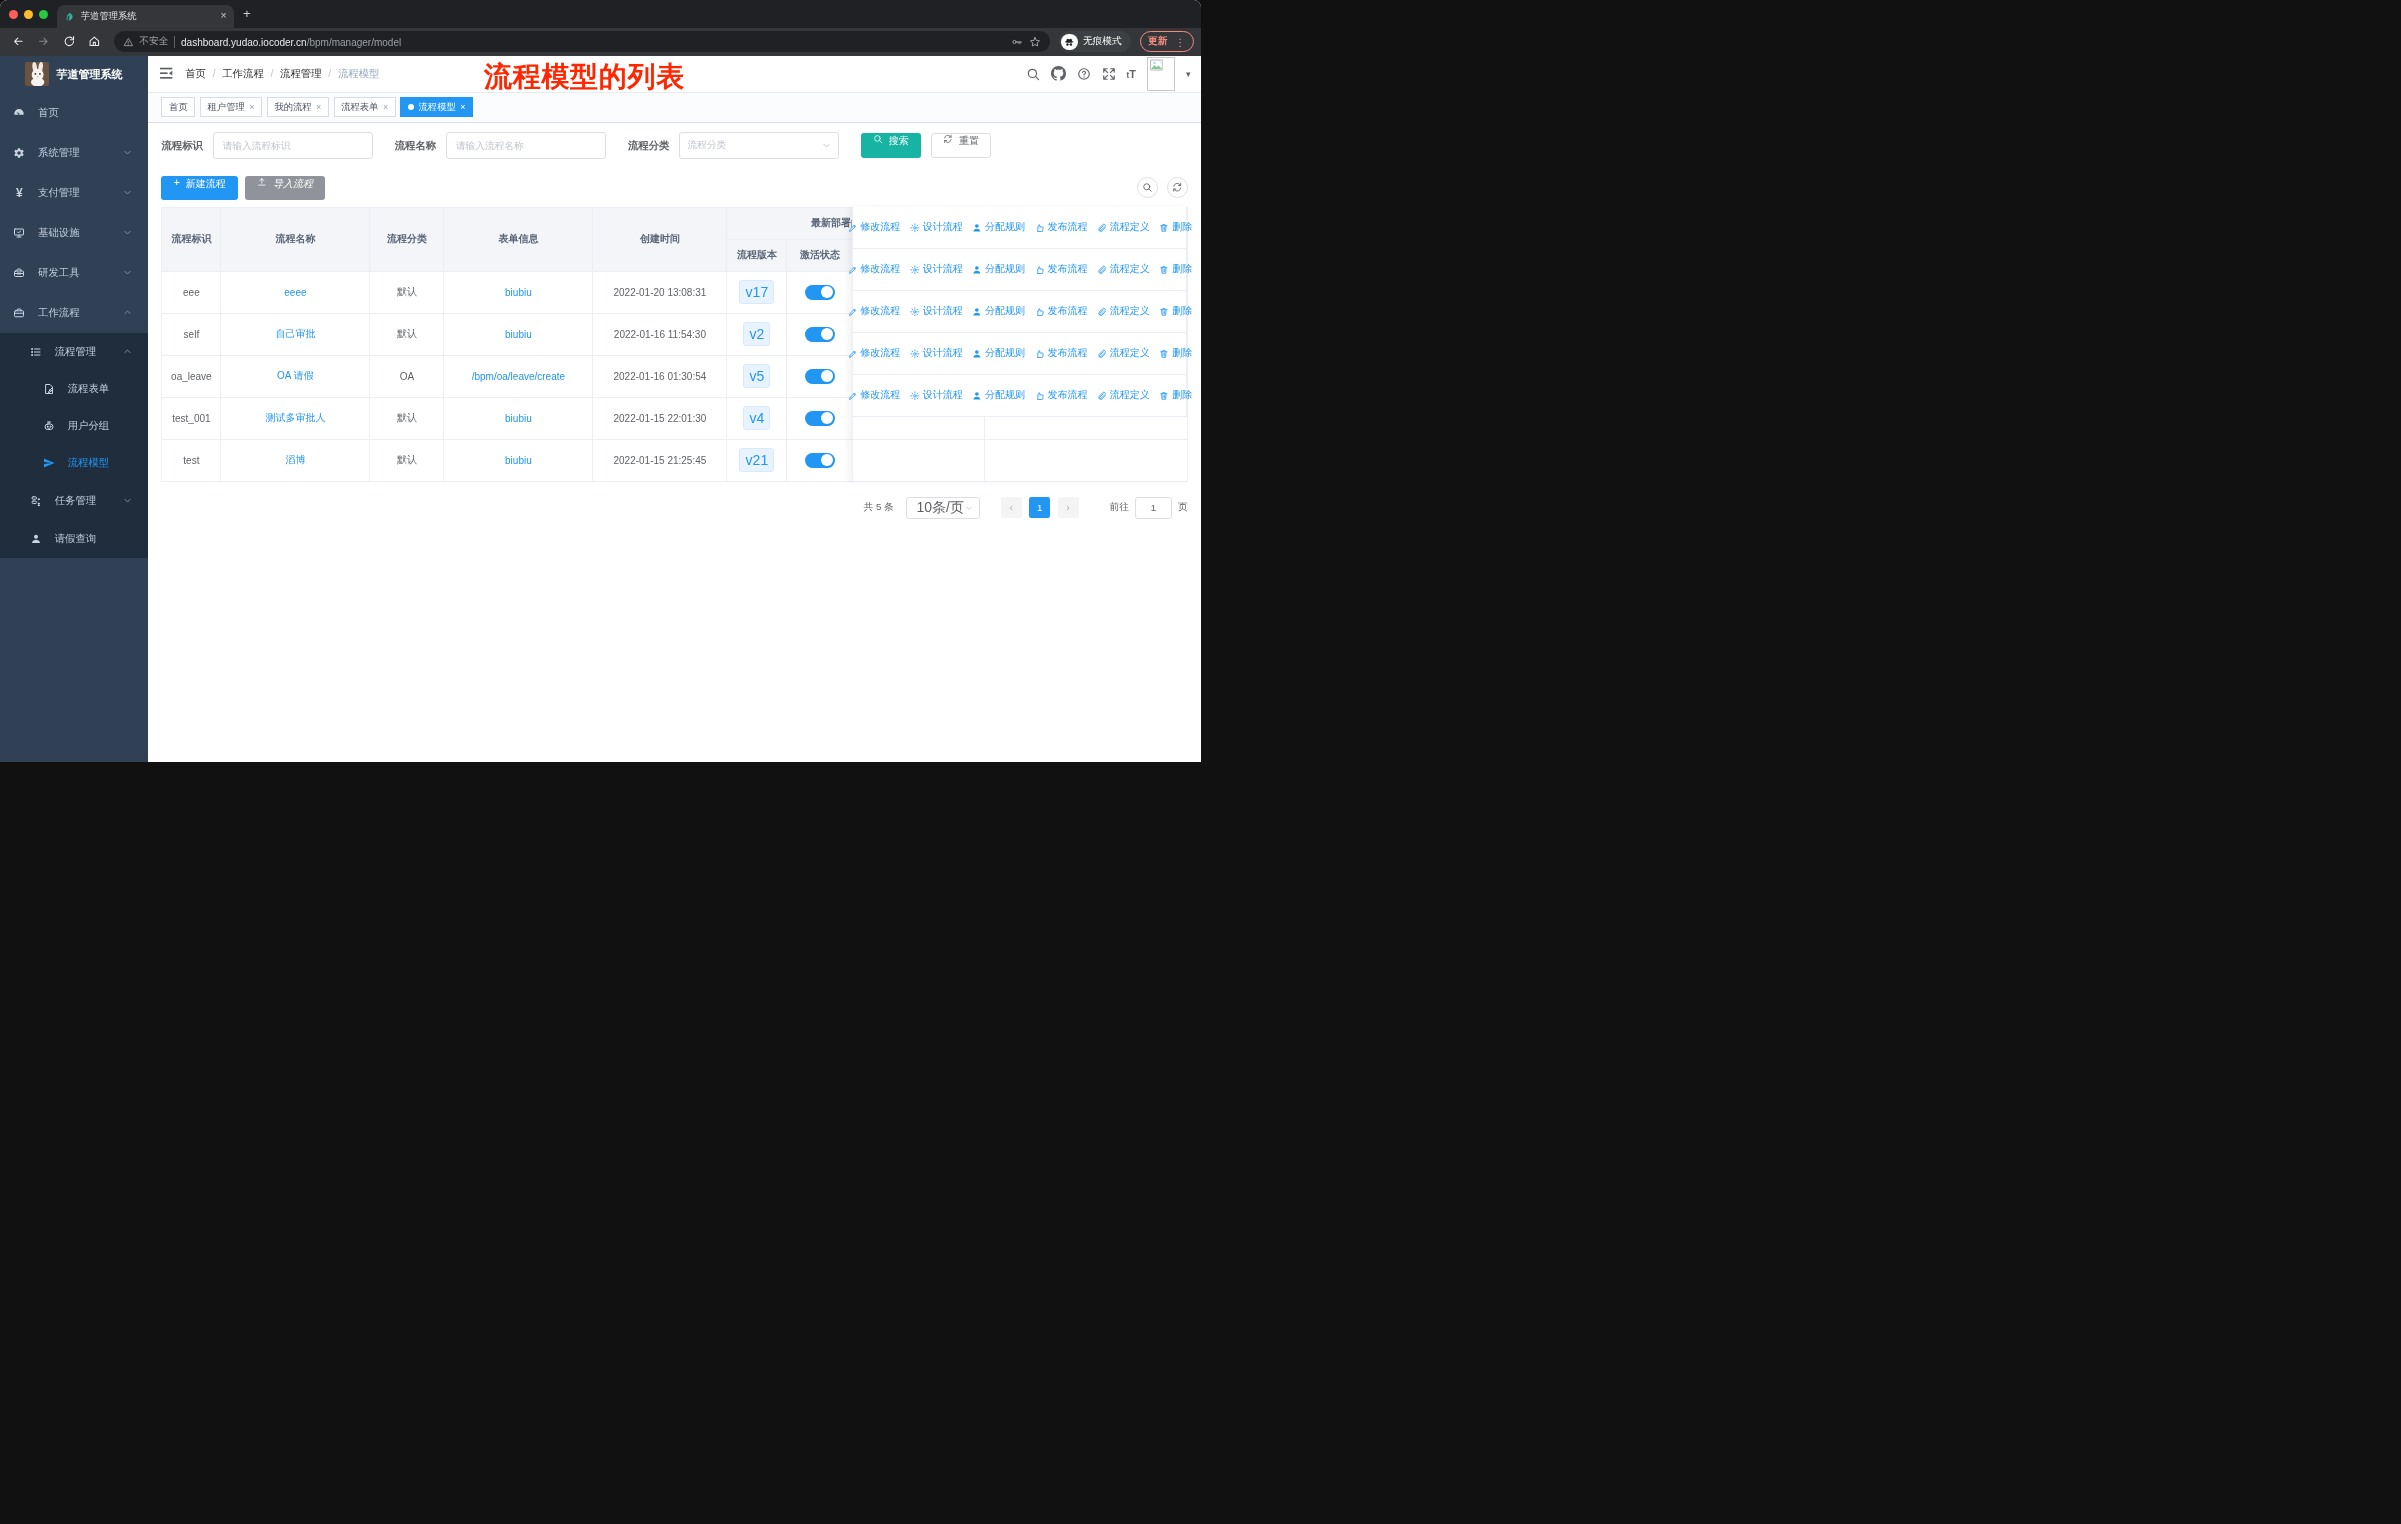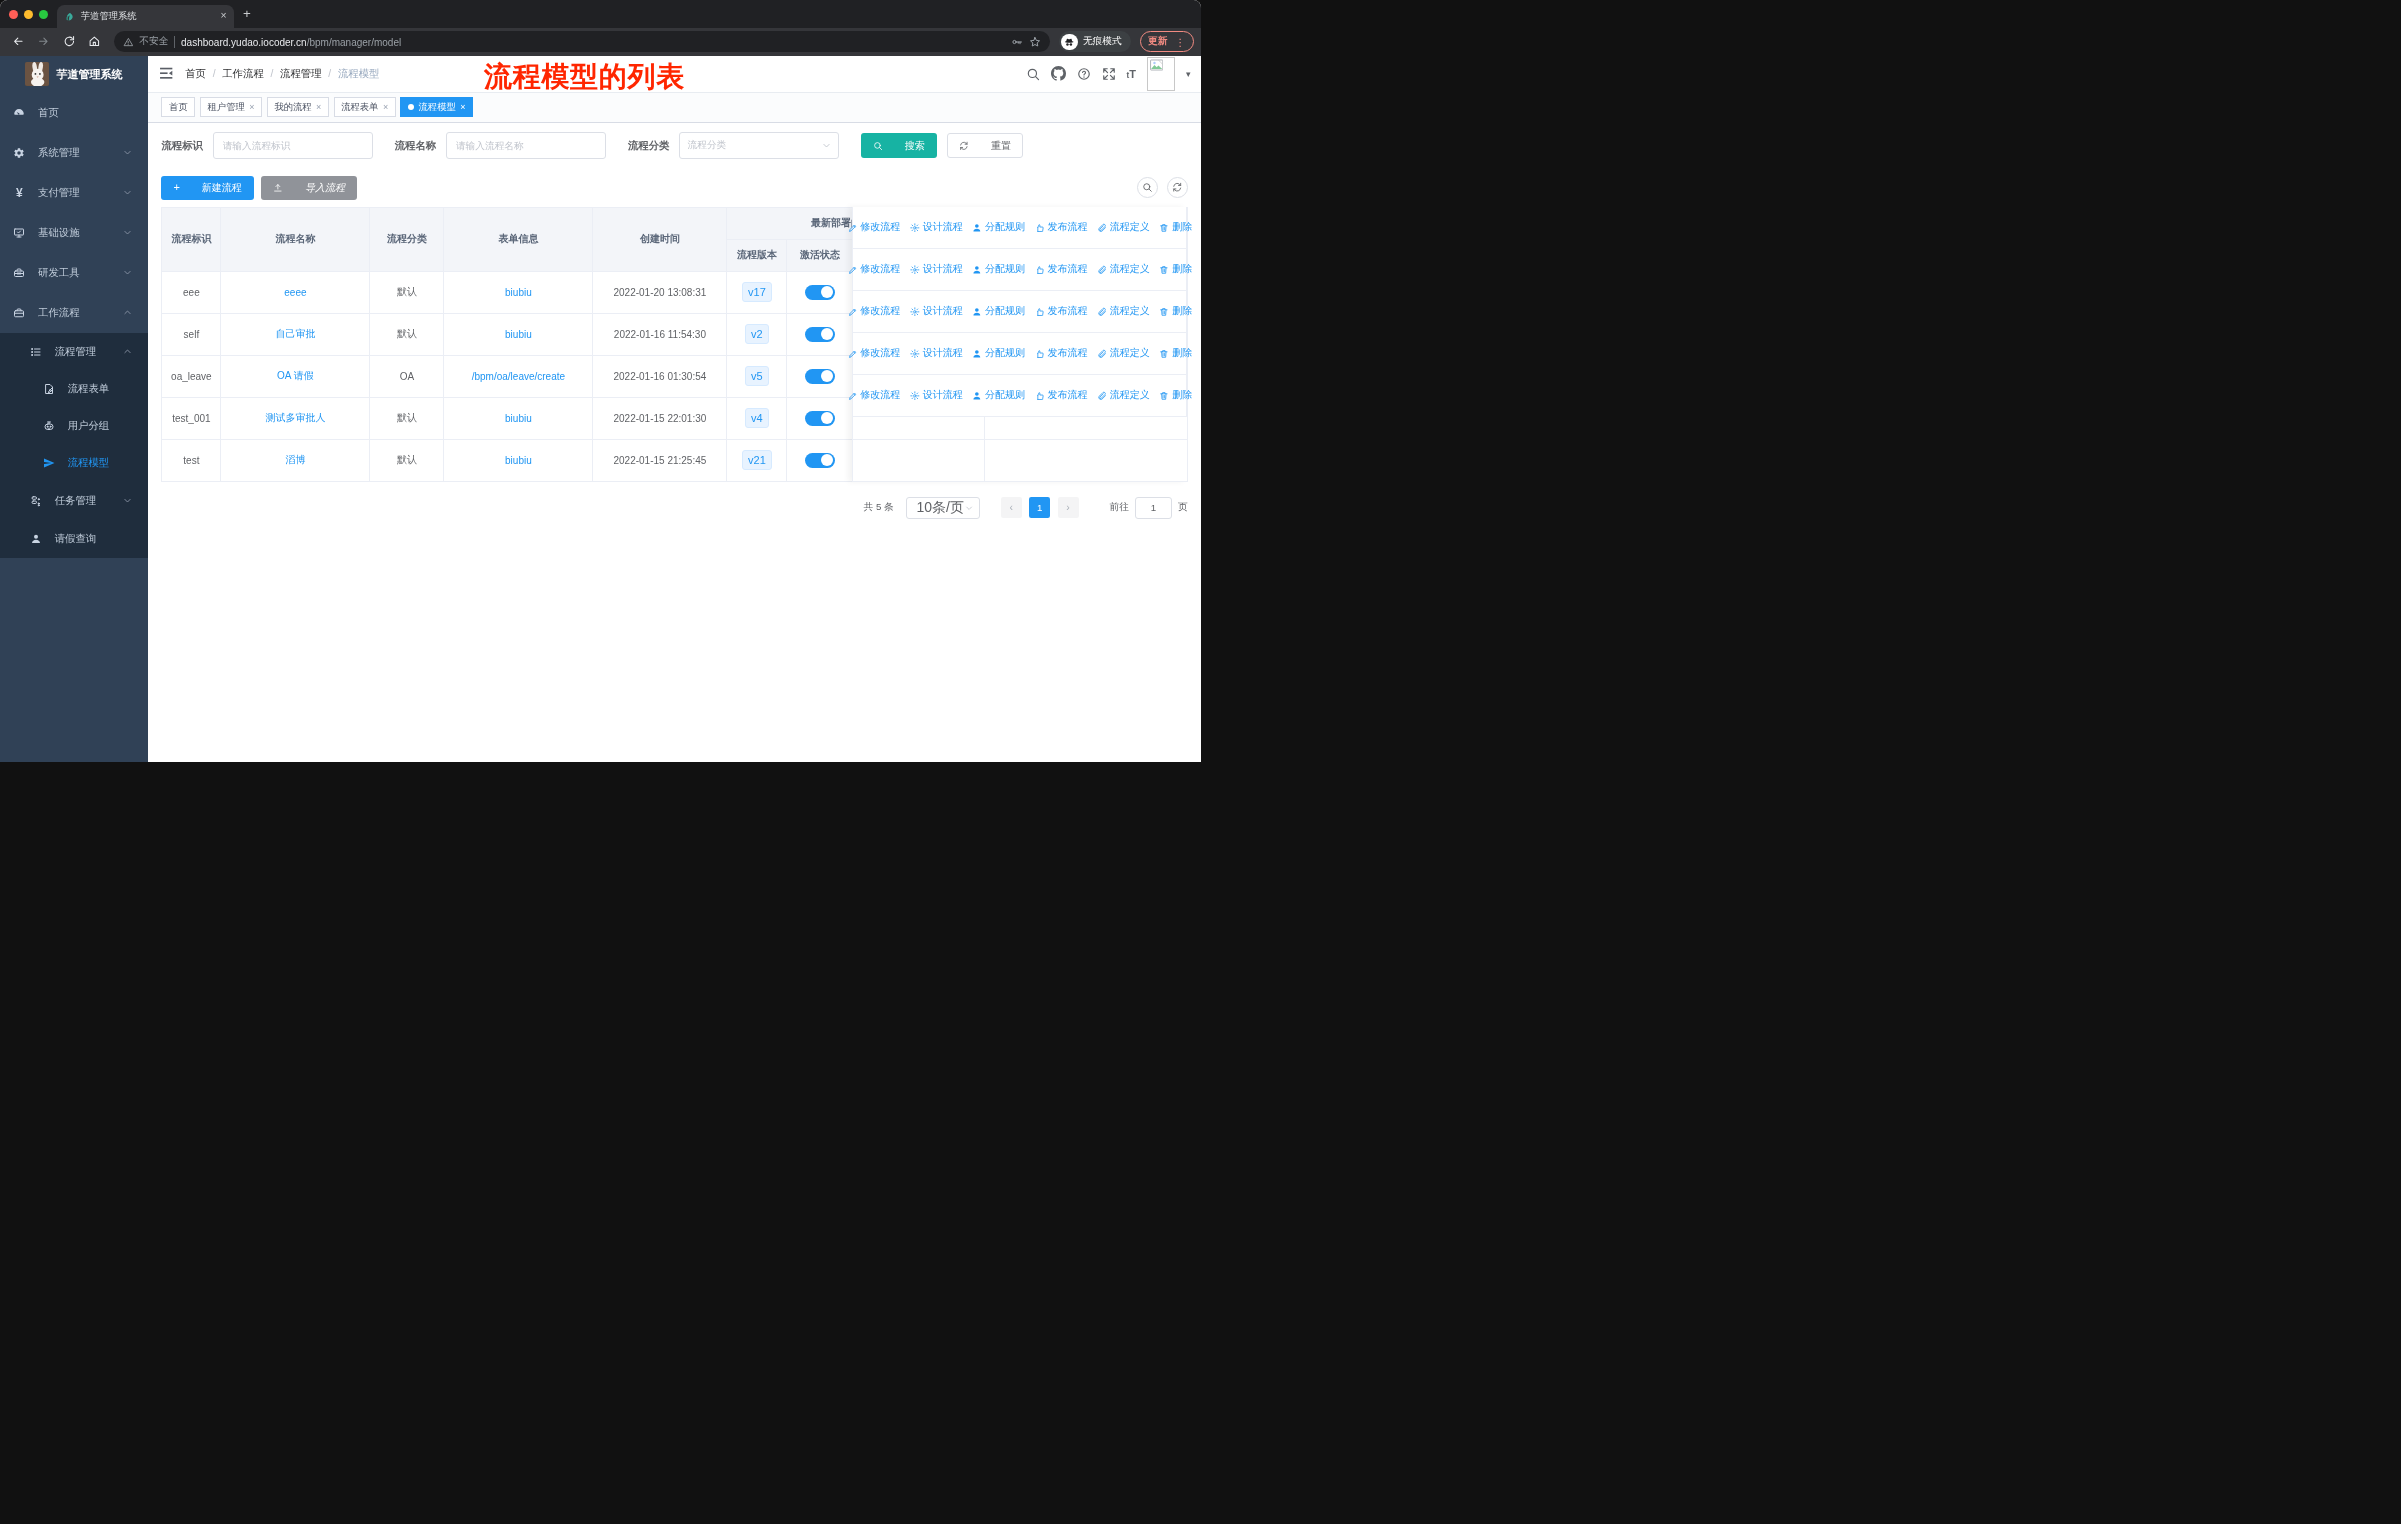--- a/index.html
+++ b/index.html
@@ -95,43 +95,43 @@
   .filters { margin-top:9.7px; display:flex; align-items:center; }
   .flabel { font-size:10.4px; font-weight:700; color:#606266; margin-right:9.7px; white-space:nowrap; }
   .inp { width:160px; height:27px; border:0.7px solid #dcdfe6; border-radius:3px; padding:0 9px;
          font-size:9.7px; color:#606266; outline:none; font-family:inherit; }
   .inp::placeholder { color:#c0c4cc; }
   .gap30 { width:22px; flex:none; }
   .sel { width:160px; height:27px; border:0.7px solid #dcdfe6; border-radius:3px; display:flex;
          align-items:center; padding:0 7.4px; cursor:pointer; background:#fff; }
   .sel .ph-txt { flex:1; font-size:9.7px; color:#c0c4cc; }
   .sel .selcaret { width:9px; height:9px; color:#c0c4cc; }
-  .btn { height:25px; border-radius:3px; display:inline-flex; align-items:center; justify-content:center;
-         gap:22px; font-size:10px; padding:0 11px; cursor:pointer; border:0.7px solid transparent; }
+  .btn { height:25px; border-radius:3px; display:inline-flex; justify-content:center;
+         gap:6px; font-size:10px; padding:0 11px; cursor:pointer; border:0.7px solid transparent; }
   .btn i { width:9.7px; height:9.7px; }
   .btn-search { background:#17b3a3; color:#fff; margin-left:22px; }
   .btn-reset { background:#fff; color:#606266; border-color:#dcdfe6; margin-left:10.4px; }
   .toolbar { margin-top:16.4px; display:flex; align-items:center; }
   .btn-create { background:#2196f3; color:#fff; height:24px; }
   .btn-import { background:#909399; color:#fff; height:24px; margin-left:7.4px;font-style:italic; }
   .btn .plus { font-size:11px; font-weight:400; line-height:1; }
   .toolright { margin-left:auto; display:flex; gap:9px; }
   .cbtn { width:21px; height:21px; border-radius:50%; border:0.7px solid #dcdfe6; background:#fff;
           display:flex; align-items:center; justify-content:center; color:#606266; cursor:pointer; }
   .cbtn i { width:10.4px; height:10.4px; }
 
   
   .tablewrap { position:relative; margin-top:7.4px; width:1026px; }
   table { border-collapse:collapse; table-layout:fixed; width:1026px; }
   th,td { border:0.7px solid #ebeef5; text-align:center; overflow:hidden; white-space:nowrap; }
   th { background:#f3f5f9; color:#5b6779; font-weight:700; font-size:10px; height:32px; }
   td { height:42px; font-size:10px; color:#606266; background:#fff; }
   td a { color:#2196f3; text-decoration:none; cursor:pointer; }
   .badge { display:inline-block; min-width:19.4px; padding:3px 5.2px; background:#e8f3ff;
-           border:0.7px solid #d6eaff; border-radius:3px; color:#2196f3; font-size:11px; }
+           border:0.7px solid #d6eaff; border-radius:3px; color:#2196f3; font-size:14px; }
   .switch { display:inline-block; position:relative; width:30px; height:15px; border-radius:7.4px;
             background:#2196f3; vertical-align:middle; cursor:pointer; }
   .switch .knob { position:absolute; right:1.5px; top:1.5px; width:12px; height:12px; border-radius:50%; background:#fff; }
   .opcol { position:absolute; top:0; right:0; width:335px; bottom:0; z-index:3;
            box-shadow:-3.7px 0 6px rgba(0,0,0,.05); }
   .ophead { height:65px; background:#f3f5f9; border:0.7px solid #ebeef5; display:flex; align-items:center;
             justify-content:center; font-size:10px; font-weight:700; color:#5b6779; }
   .oprow { height:42px; background:#fff; border:0.7px solid #ebeef5; border-top:none; display:flex;
            align-items:center; justify-content:center; gap:9.7px; }
   .op { display:inline-flex; align-items:center; gap:3px; color:#2196f3; font-size:10px; cursor:pointer; white-space:nowrap; }

